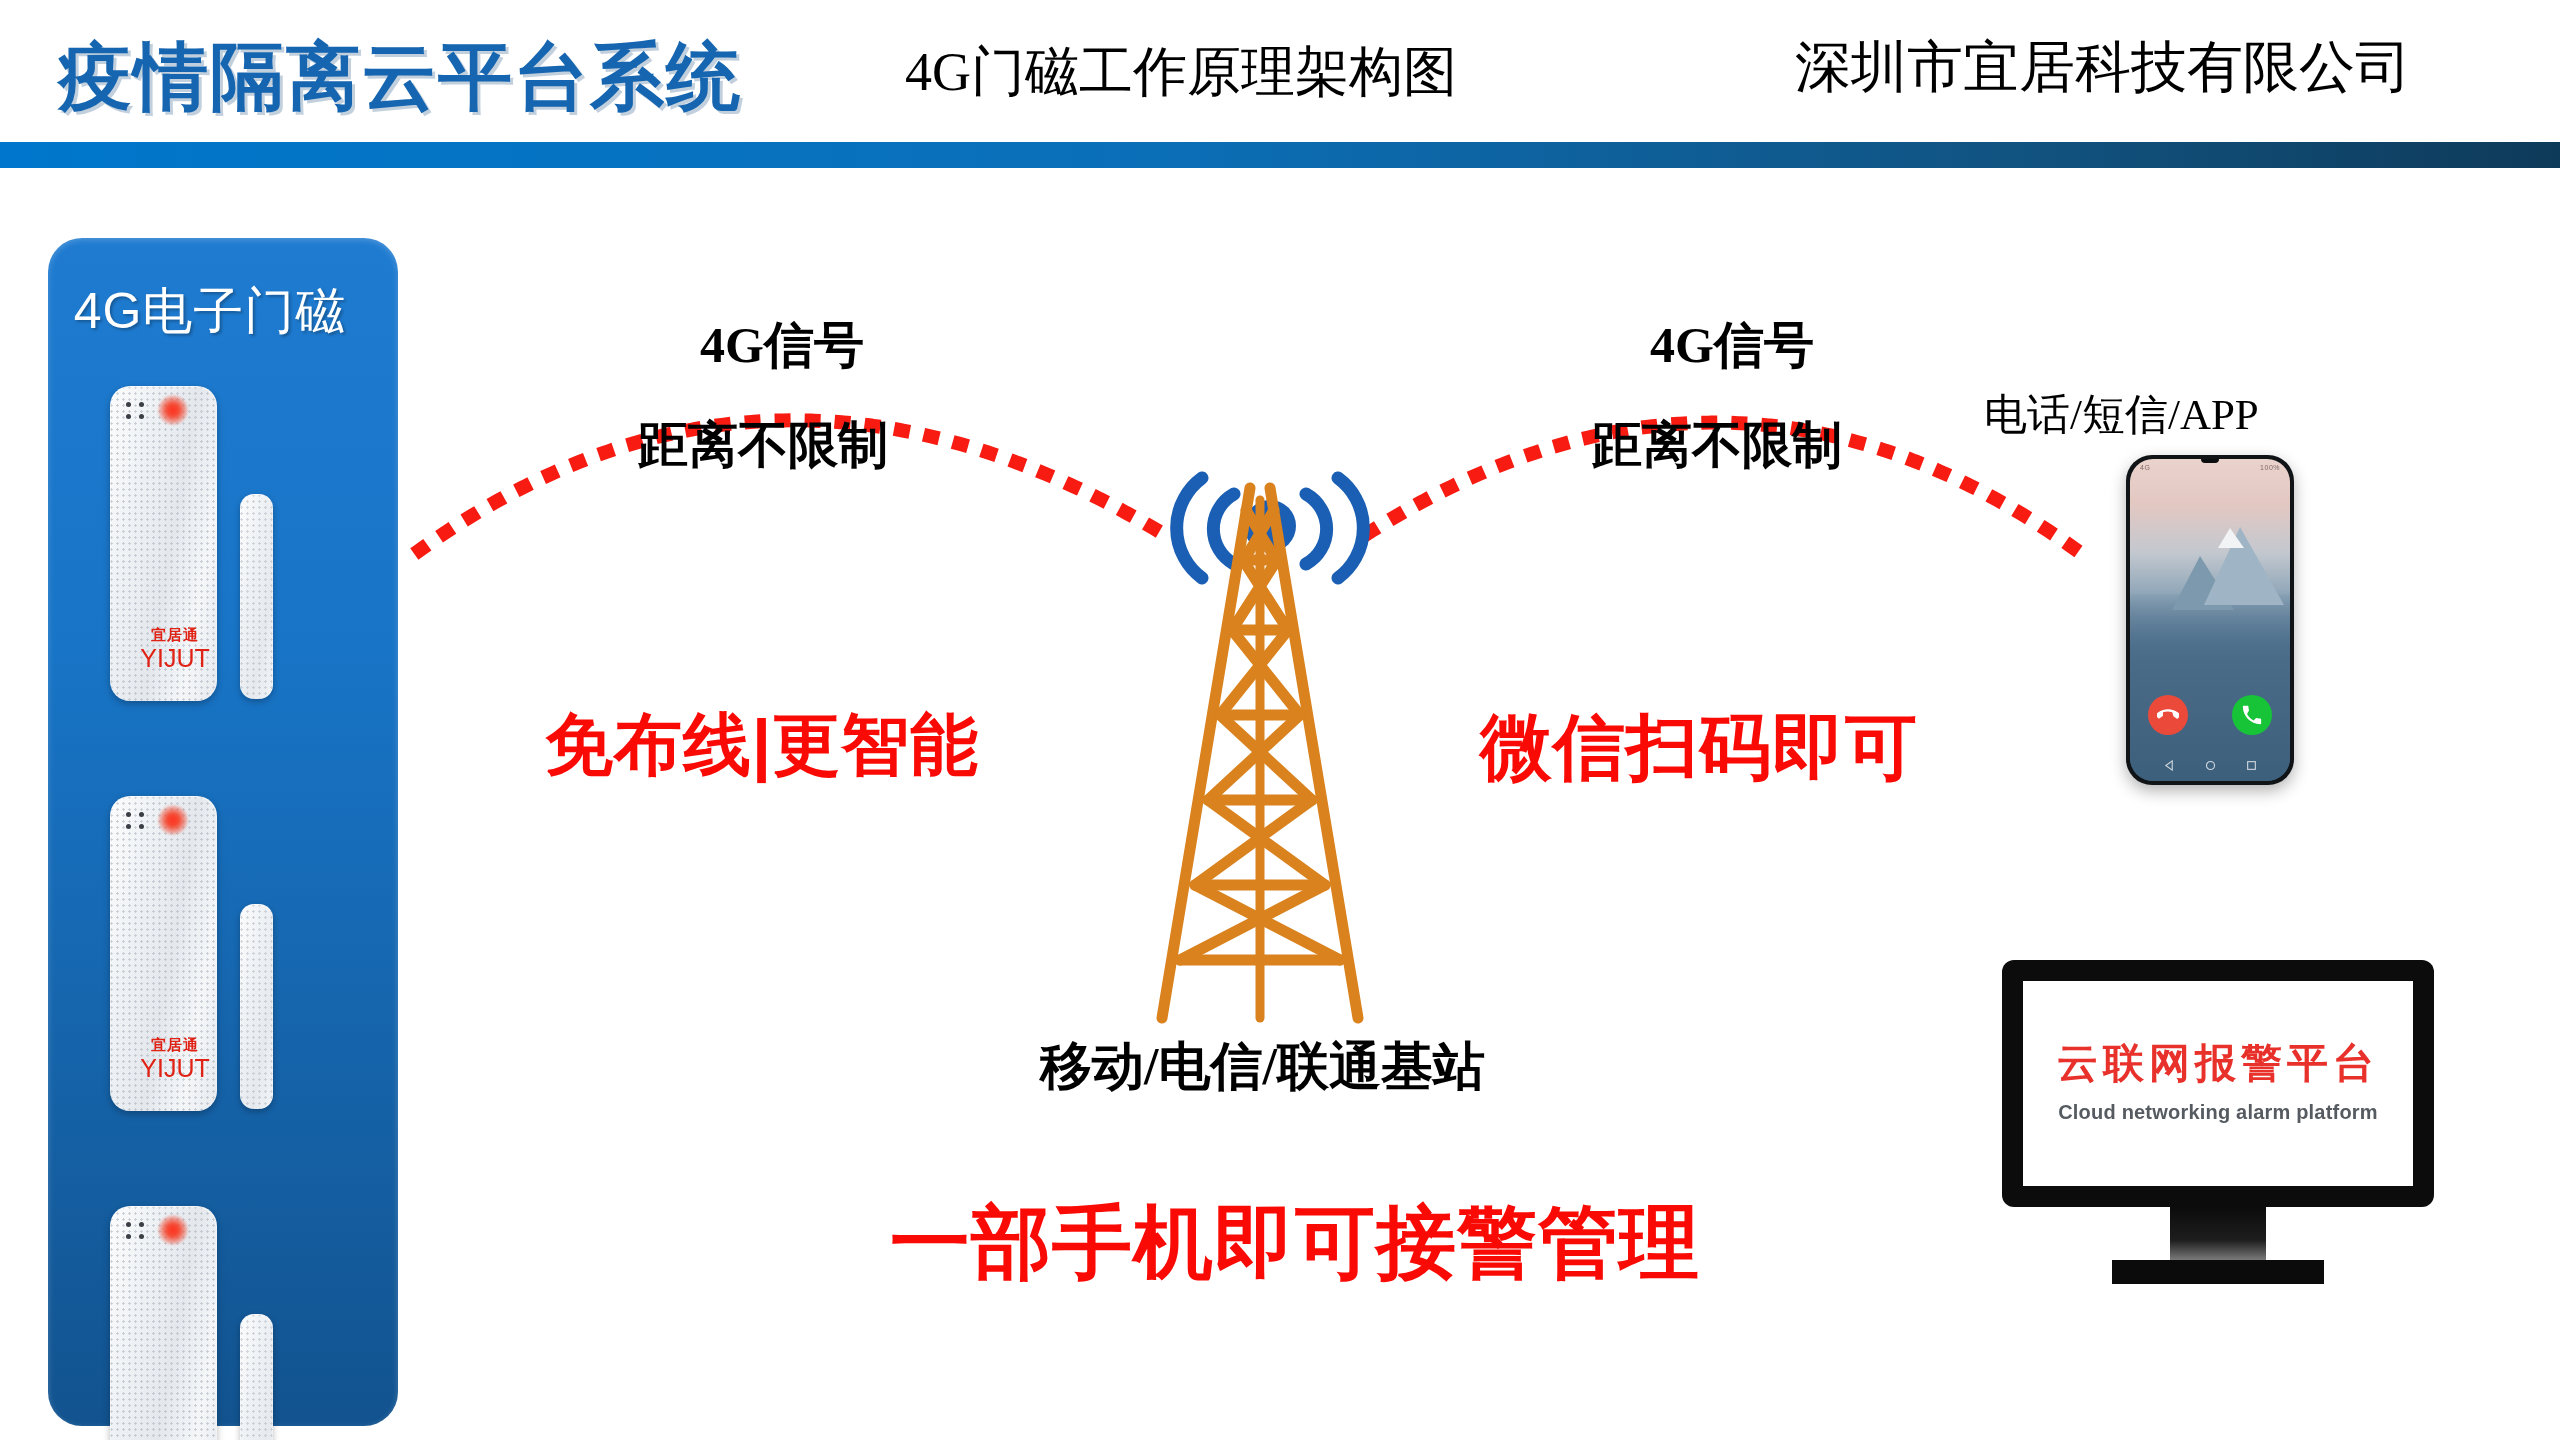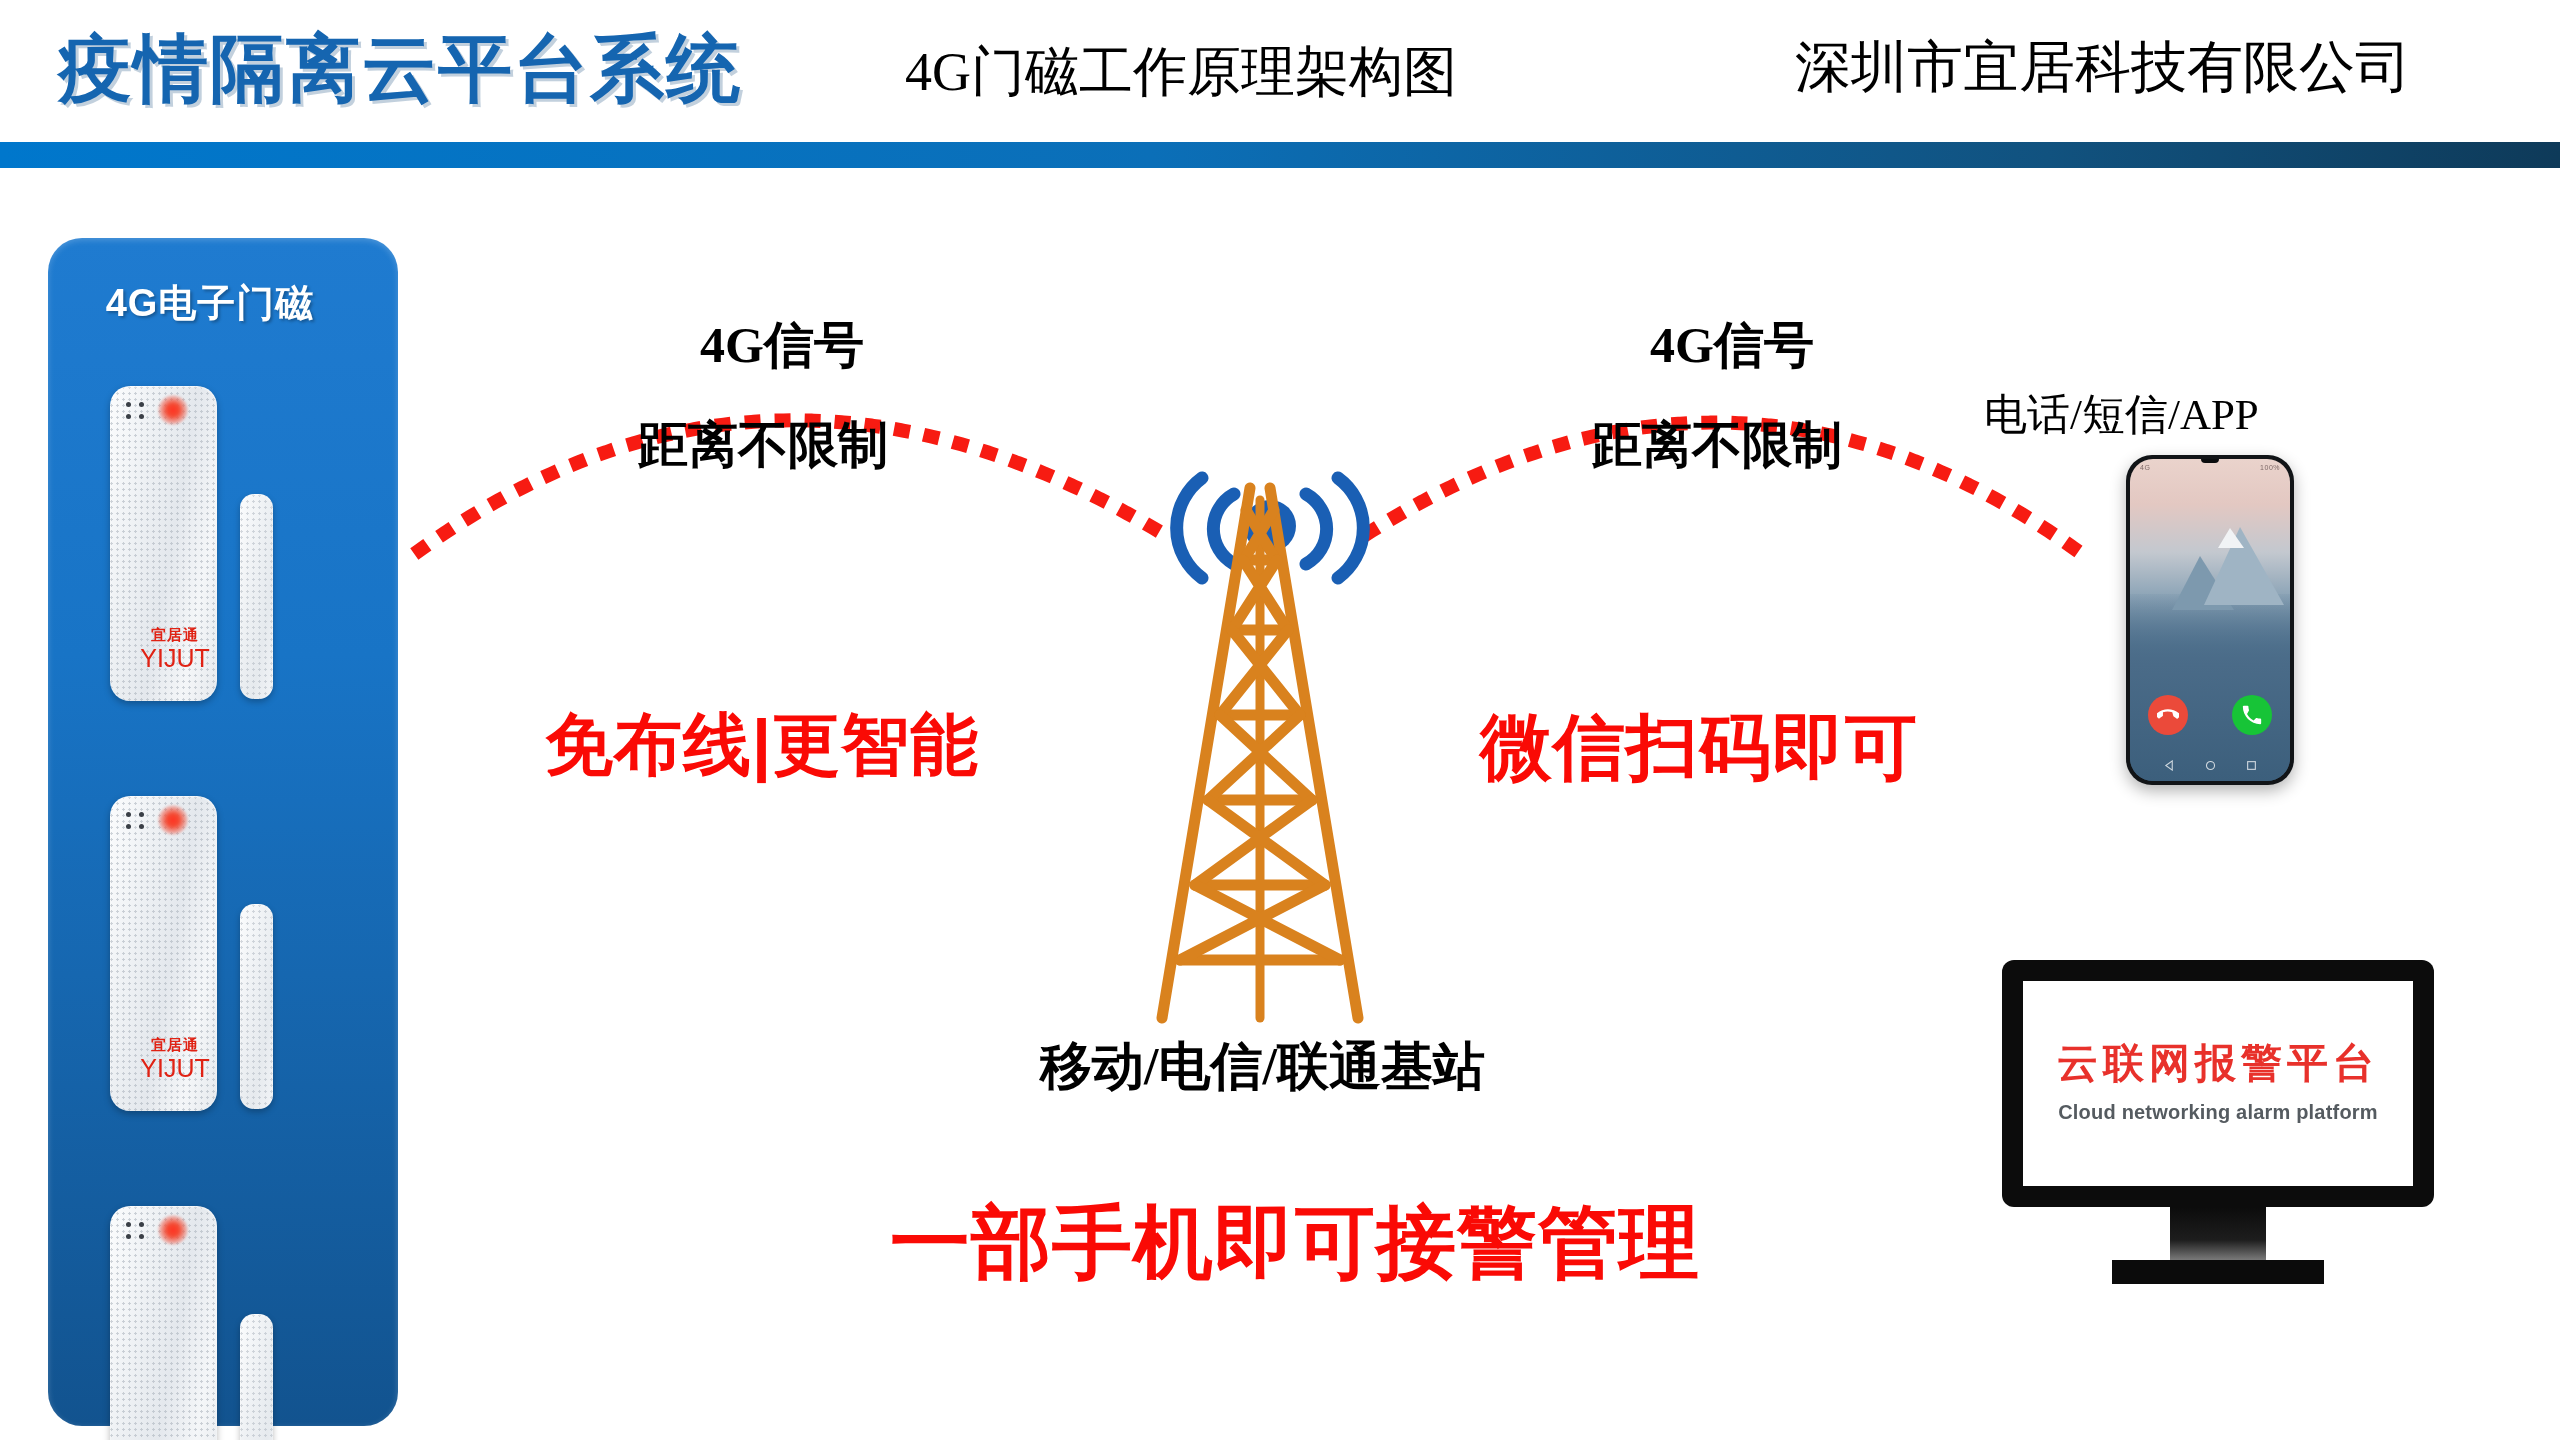--- a/index.html
+++ b/index.html
@@ -6,21 +6,21 @@
   html,body{margin:0;padding:0;background:#fff;}
   body{
     width:2560px;height:1440px;position:relative;overflow:hidden;
     font-family:"Liberation Sans","DejaVu Sans",sans-serif;
   }
   .stage{position:absolute;inset:0;}
 
   
   .header{position:absolute;left:0;top:0;width:2560px;height:150px;}
   .hdr-main{
-    position:absolute;left:58px;top:20px;
+    position:absolute;left:58px;top:28px;
     font-size:74px;font-weight:bold;color:#1565B0;letter-spacing:2px;
     text-shadow:3px 3px 0 rgba(120,150,180,.45);
     white-space:nowrap;
   }
   .hdr-sub{
     position:absolute;left:905px;top:36px;
     font-size:54px;color:#000;font-family:"Liberation Serif","DejaVu Serif",serif;
     white-space:nowrap;
   }
   .hdr-company{
@@ -34,21 +34,21 @@
 
   
   .panel{
     position:absolute;left:48px;top:238px;width:350px;height:1188px;
     border-radius:34px;
     background:linear-gradient(180deg,#1F7BD0 0%,#1874C6 35%,#1667B0 62%,#12538F 100%);
     box-shadow:inset 0 2px 6px rgba(255,255,255,.22);
   }
   .panel-title{
     position:absolute;left:0;top:40px;width:324px;text-align:center;
-    font-size:38px;font-weight:bold;color:#fff;letter-spacing:1px;
+    font-size:50px;font-weight:normal;color:#fff;letter-spacing:1px;
     text-shadow:2px 2px 3px rgba(0,0,0,.28);
   }
   .sensor-group{position:absolute;}
   .sensor-group.g1{left:62px;top:148px;}
   .sensor-group.g2{left:62px;top:558px;}
   .sensor-group.g3{left:62px;top:968px;}
 
   .sensor-body{
     position:absolute;left:0;top:0;width:107px;height:315px;border-radius:20px;
     background:

